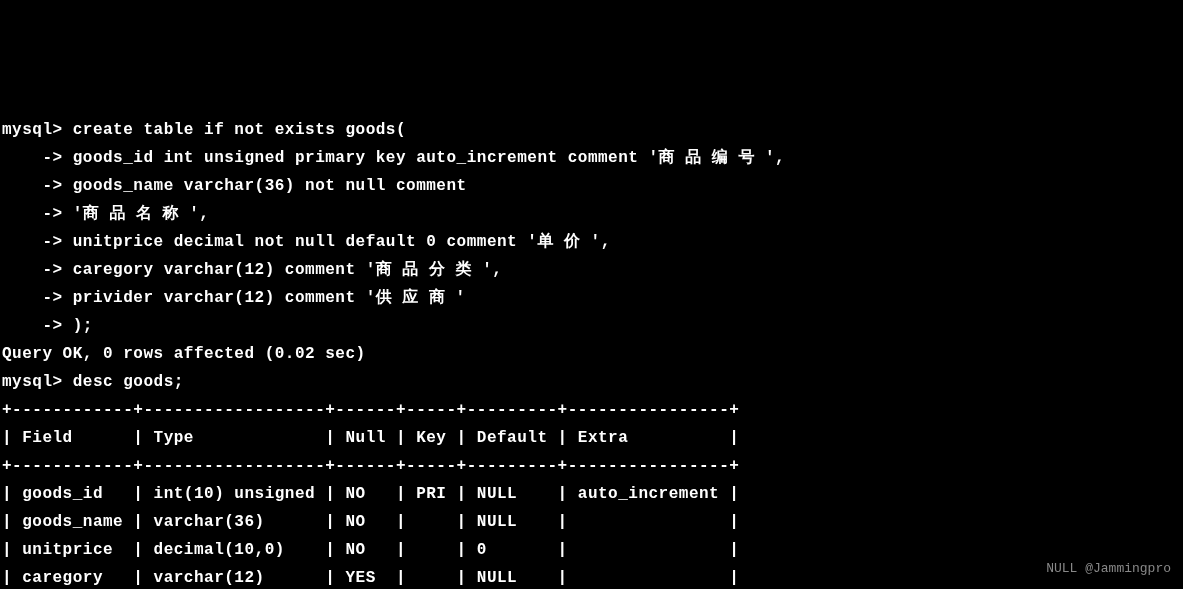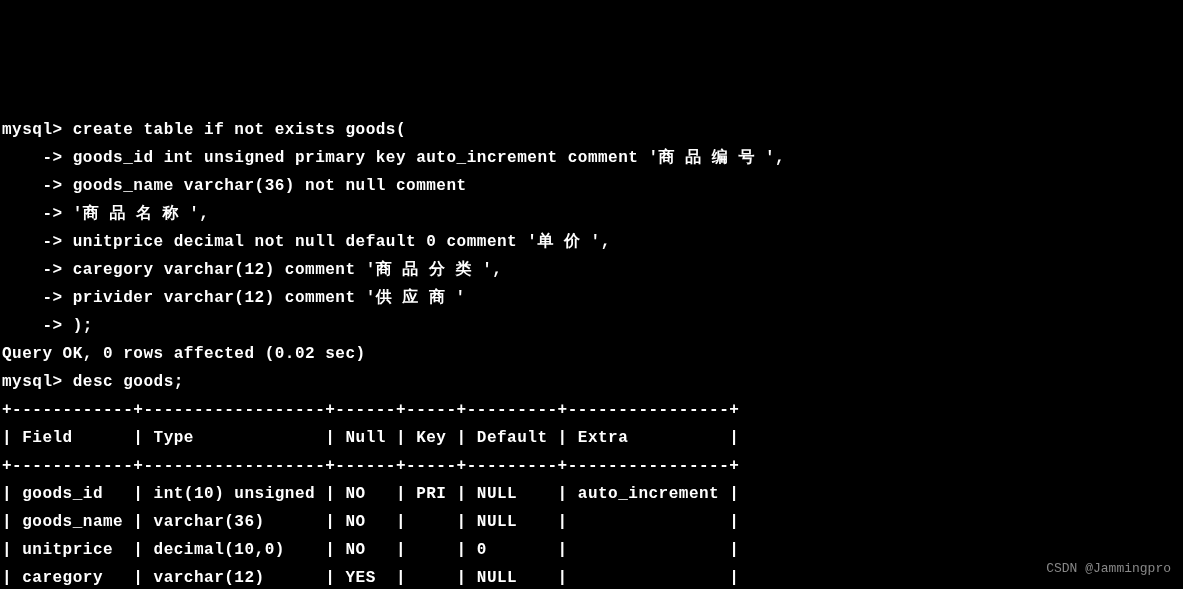--- a/index.html
+++ b/index.html
@@ -35,16 +35,16 @@
       letter-spacing: 0;
     }
   </style>
 </head>
 <body>
 
 
 
 <div><div class="terminal-line">mysql&gt; create table if not exists goods(</div><div class="terminal-line">    -&gt; goods_id int unsigned primary key auto_increment comment '商 品 编 号 ',</div><div class="terminal-line">    -&gt; goods_name varchar(36) not null comment</div><div class="terminal-line">    -&gt; '商 品 名 称 ',</div><div class="terminal-line">    -&gt; unitprice decimal not null default 0 comment '单 价 ',</div><div class="terminal-line">    -&gt; caregory varchar(12) comment '商 品 分 类 ',</div><div class="terminal-line">    -&gt; privider varchar(12) comment '供 应 商 '</div><div class="terminal-line">    -&gt; );</div><div class="terminal-line">Query OK, 0 rows affected (0.02 sec)</div><div class="terminal-line"></div><div class="terminal-line">mysql&gt; desc goods;</div><div class="terminal-line">+------------+------------------+------+-----+---------+----------------+</div><div class="terminal-line">| Field      | Type             | Null | Key | Default | Extra          |</div><div class="terminal-line">+------------+------------------+------+-----+---------+----------------+</div><div class="terminal-line">| goods_id   | int(10) unsigned | NO   | PRI | NULL    | auto_increment |</div><div class="terminal-line">| goods_name | varchar(36)      | NO   |     | NULL    |                |</div><div class="terminal-line">| unitprice  | decimal(10,0)    | NO   |     | 0       |                |</div><div class="terminal-line">| caregory   | varchar(12)      | YES  |     | NULL    |                |</div></div>
 
-<div class="watermark">CSDN @Jammingpro</div>
+<div class="watermark">NULL @Jammingpro</div>
 
 
 
 
 </body></html>

